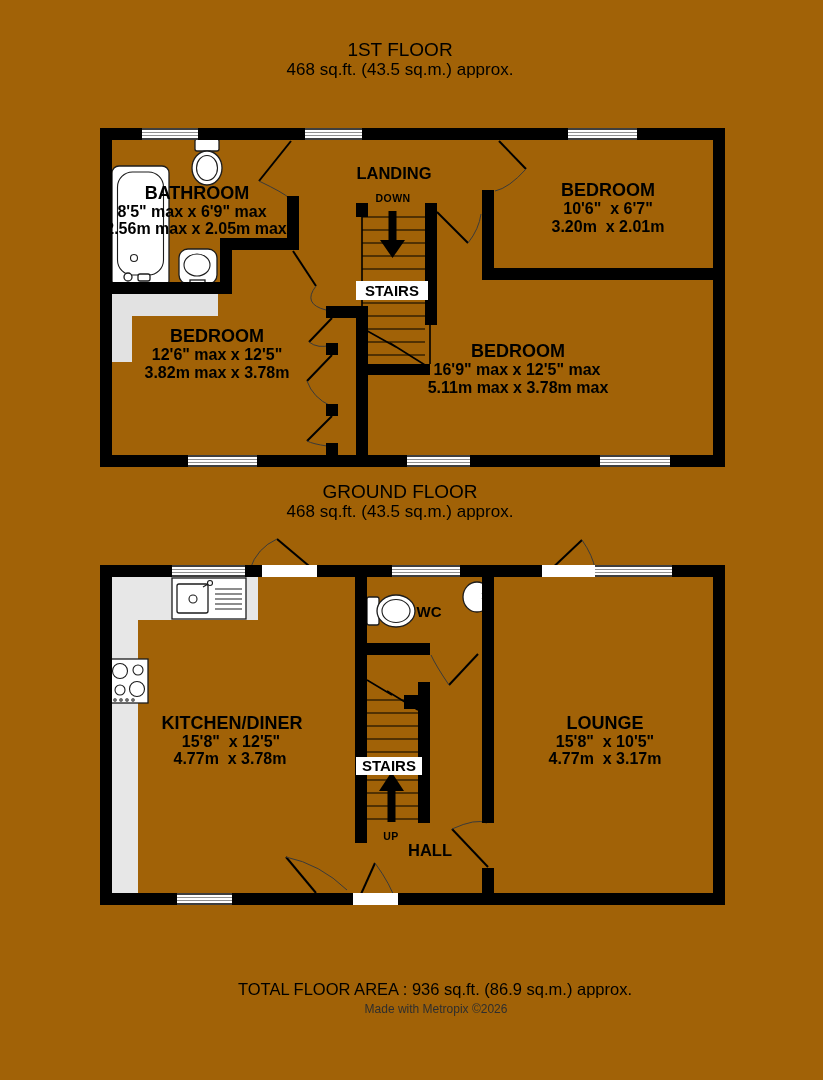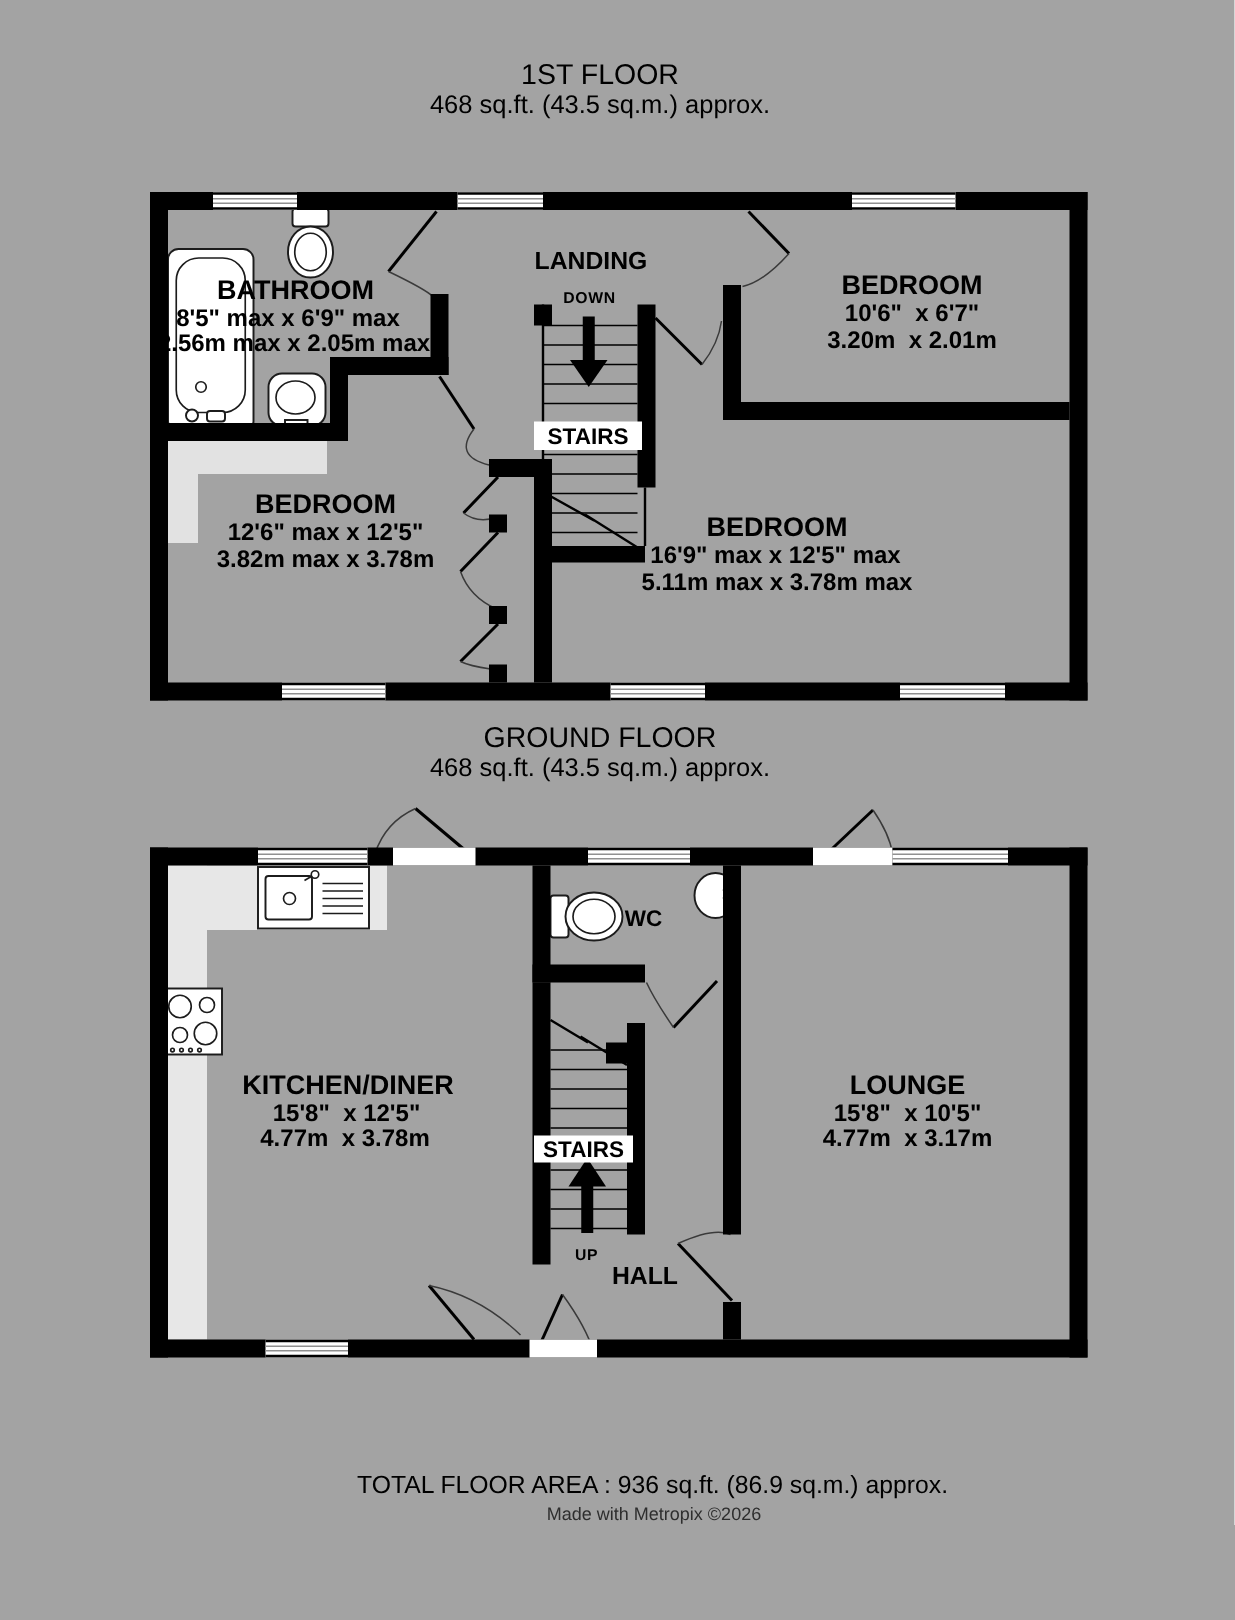--- a/index.html
+++ b/index.html
@@ -1,16 +1,16 @@
 <!DOCTYPE html>
 <html><head>
 <meta charset="utf-8">
 <style>
   html,body{margin:0;padding:0;background:#fff;}
-  .page{position:relative;width:823px;height:1080px;background:#a3a3a3;overflow:hidden;
+  .page{position:relative;width:823px;height:1080px;background:#a16207;overflow:hidden;
         font-family:"Liberation Sans",sans-serif;}
   svg{position:absolute;left:0;top:0;}
   svg text{fill:#000;text-anchor:middle;font-family:"Liberation Sans",sans-serif;white-space:pre;}
   .title{font-size:19px;font-weight:400;}
   .subtitle{font-size:17px;font-weight:400;}
   .room-name{font-size:18px;font-weight:700;}
   .room-dim{font-size:16px;font-weight:700;}
   .label-md{font-size:16.5px;font-weight:700;}
   .label-sm{font-size:15px;font-weight:700;}
   .dir{font-size:10.5px;font-weight:700;letter-spacing:.4px;}

